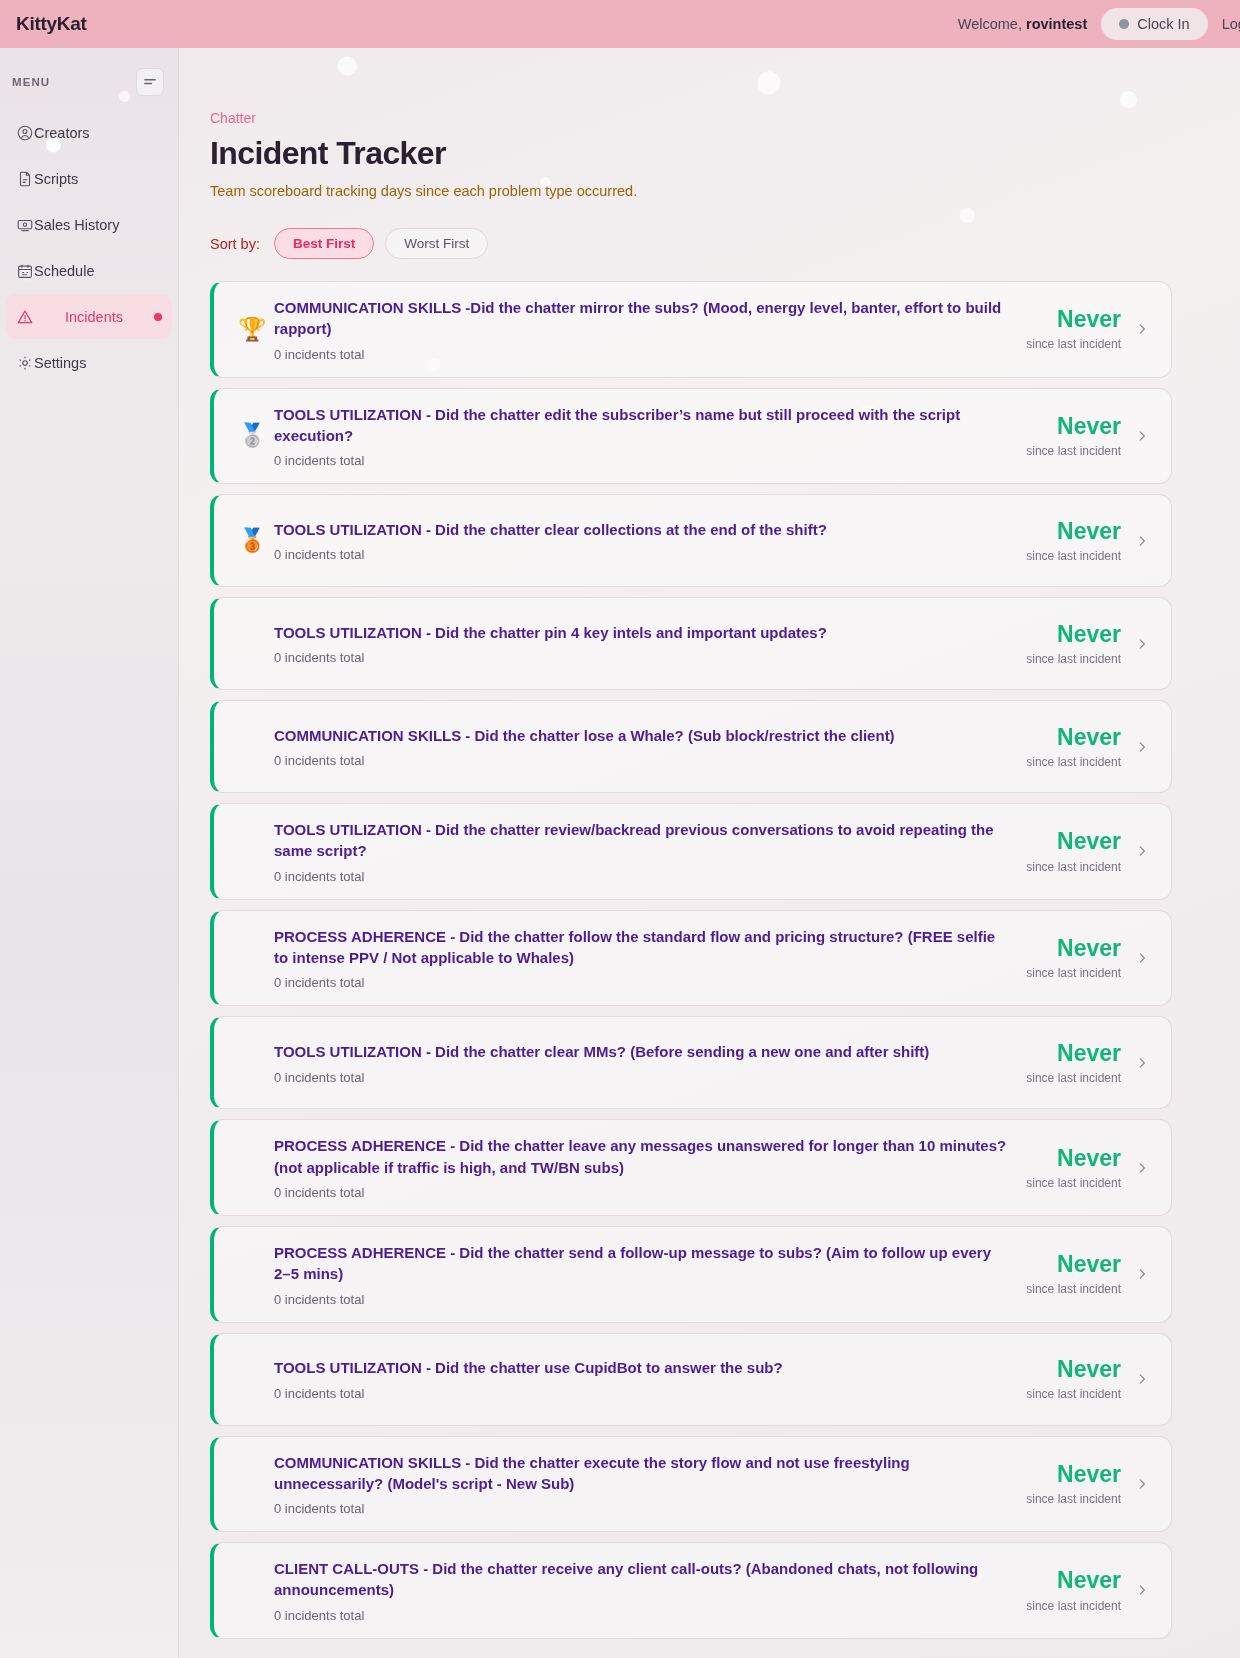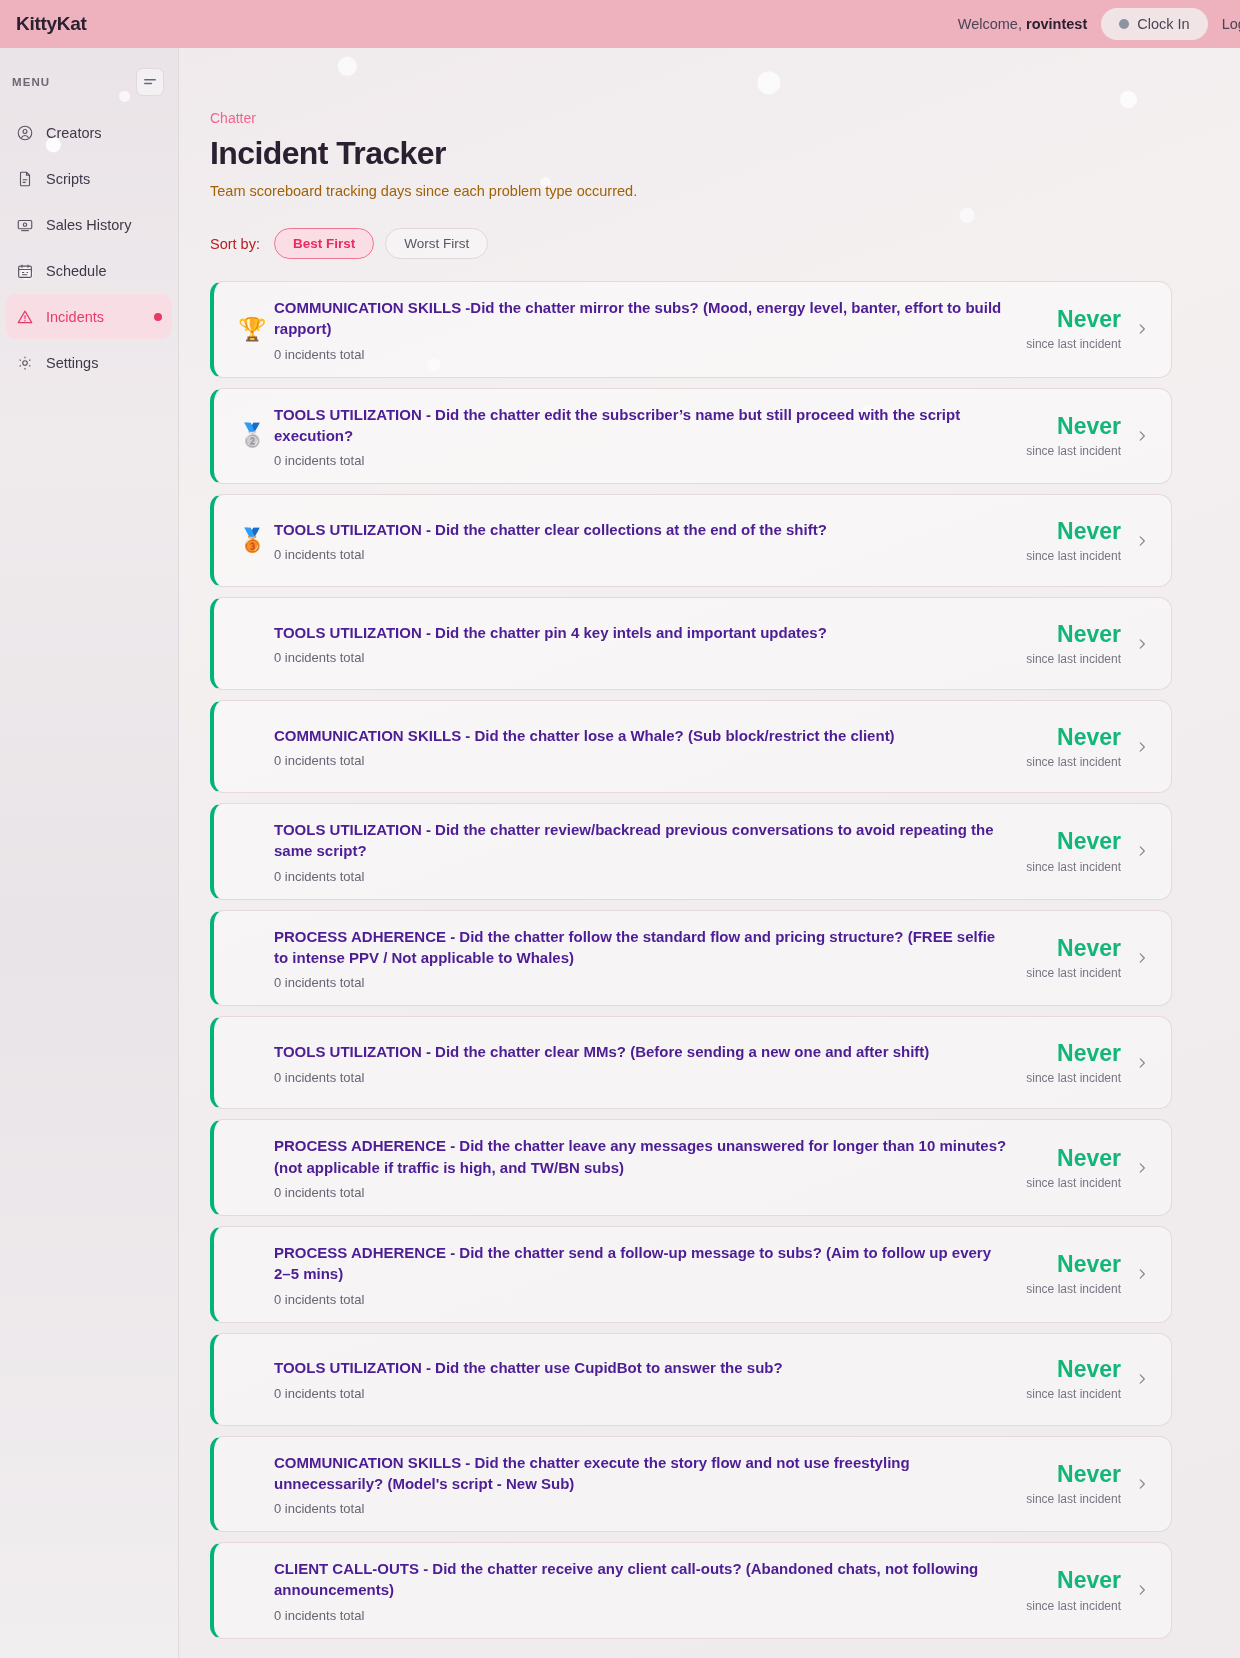--- a/index.html
+++ b/index.html
@@ -75,25 +75,25 @@
     padding: 6px 14px 0 12px; margin-bottom: 14px;
   }
   .menu-label { font-size: 11.5px; letter-spacing: 1.1px; color: #6f6575; font-weight: bold; }
   .burger {
     width: 28px; height: 28px; border-radius: 7px;
     border: 1px solid #e3d6de; background: rgba(255,255,255,.45);
     display: flex; align-items: center; justify-content: center; cursor: pointer;
   }
   .nav { display: flex; flex-direction: column; gap: 1px; padding: 0 6px; }
   .nav-item {
-    display: flex; align-items: center; gap: 12px;
+    display: flex; align-items: center; gap: 0;
     height: 45px; padding: 0 10px; border-radius: 10px;
     font-size: 14.5px; color: #3f3848; cursor: pointer;
   }
-  .nav-item.active { background: #f9dde4; color: #e8396a; }
+  .nav-item.active { background: #f9dde4; color: #e8396a; text-align: center; }
   .nav-item.active .nav-label { color: #e8396a; }
   .nav-icon { width: 18px; height: 18px; flex: 0 0 18px; display: block; }
   .nav-label { flex: 1; }
   .nav-badge { width: 8px; height: 8px; border-radius: 50%; background: #e8396a; }
 
   
   .main { flex: 1; position: relative; padding: 62px 68px 0 31px; min-width: 0; }
   .breadcrumb { font-size: 14px; color: #f0648d; margin-bottom: 9px; }
   .page-title {
     font-size: 32px; font-weight: bold; color: #2b2030;

